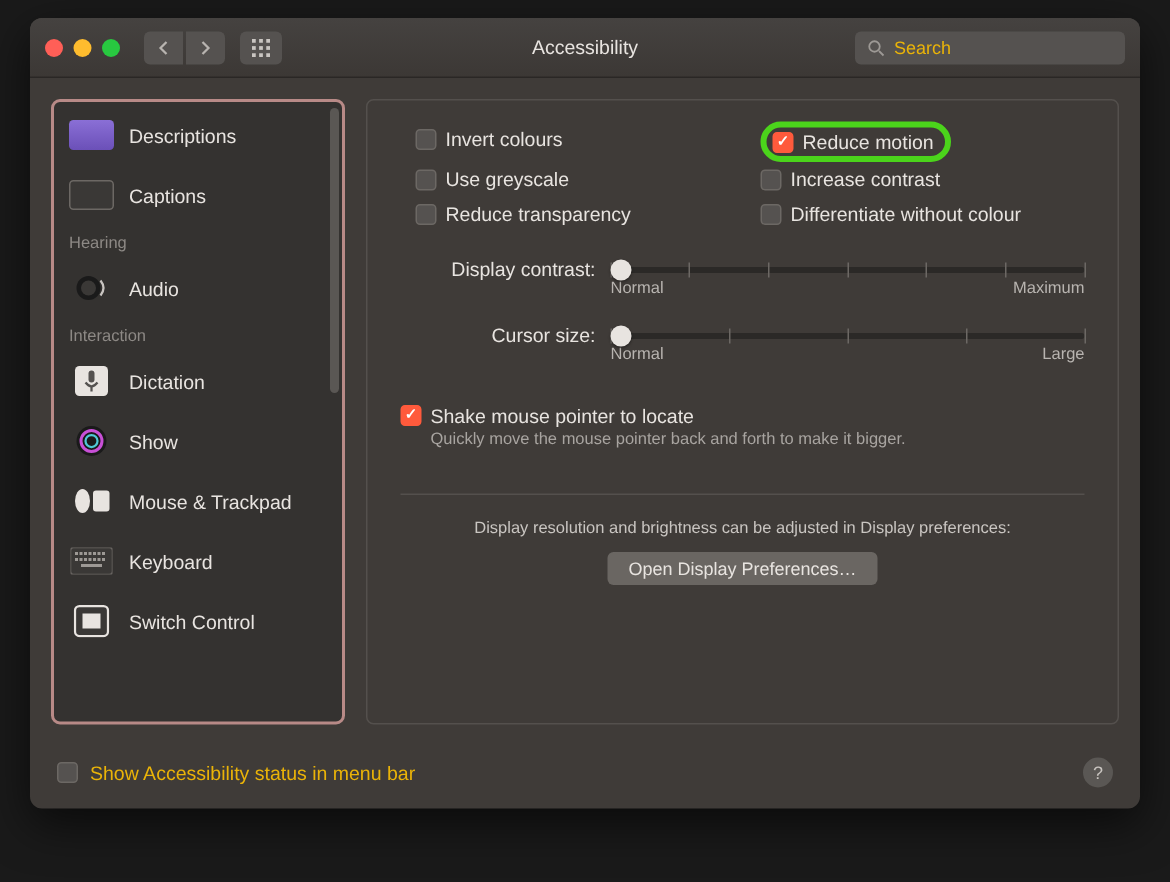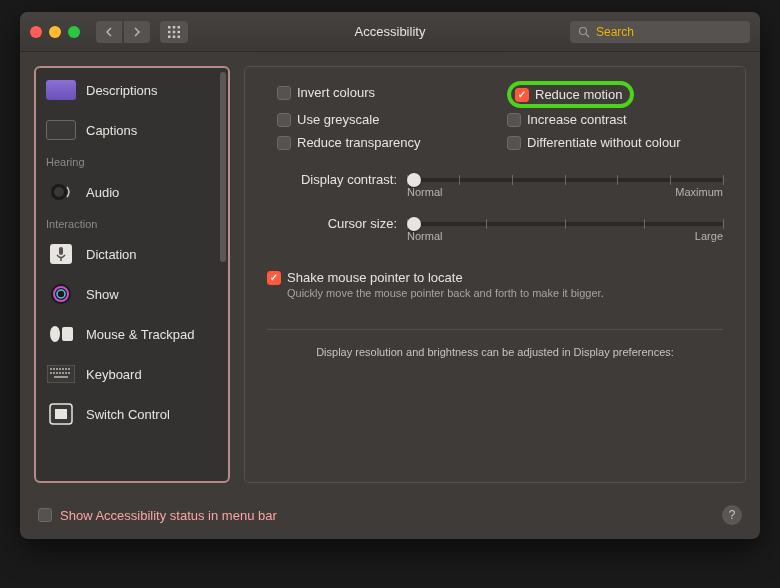--- a/index.html
+++ b/index.html
@@ -34,28 +34,28 @@
   .chk.checked::after { content:"✓"; color:white; font-size:10px; font-weight:bold; line-height:1; }
   .highlight-ring { border:4px solid #4bd41b; border-radius:16px; padding:2px 8px 2px 4px; display:inline-flex; align-items:flex-end; gap:6px; }
   .slider-section { margin-top:18px; }
   .slider-row { display:grid; grid-template-columns:130px 1fr; gap:10px; align-items:start; margin-bottom:14px; }
   .slider-label { text-align:right; font-size:13px; color:#e8e4e0; }
   .slider-track { position:relative; height:30px; }
   .track { position:absolute; top:6px; left:0; right:0; height:4px; background:#2b2927; border-radius:2px; }
   .tick { position:absolute; top:3px; width:1px; height:10px; background:#6c6864; }
   .knob { position:absolute; top:1px; left:0; width:14px; height:14px; background:#e8e4e0; border-radius:50%; box-shadow:0 1px 2px rgba(0,0,0,.4); }
   .slider-minmax { display:flex; justify-content:space-between; font-size:11px; color:#b8b4b0; margin-top:14px; }
-  .shake-row { display:flex; align-items:flex-end; gap:6px; margin-top:10px; }
+  .shake-row { display:flex; align-items:flex-start; gap:6px; margin-top:10px; }
   .shake-hint { color:#a8a4a0; font-size:11px; margin-left:20px; margin-top:2px; }
   .divider { height:1px; background:#54504d; margin:30px 0 16px; }
   .bottom-note { text-align:center; color:#c9c5c1; font-size:11px; }
   .pref-btn { display:block; margin:10px auto 0; background:#6a6662; color:#e8e4e0; font-size:12px; border:none; border-radius:4px; padding:4px 14px; cursor:pointer; }
   .footer { display:flex; align-items:center; padding:8px 18px 14px; gap:8px; }
   .help { width:20px; height:20px; border-radius:50%; background:#5a5754; color:#c9c5c1; display:flex; align-items:center; justify-content:center; font-size:12px; margin-left:auto; cursor:pointer; }
-  .footer-label { color:#fca5a5; font-size:13px; }
+  .footer-label { color:#eab308; font-size:13px; }
   
   .ico-box { width:30px; height:20px; border-radius:3px; }
 </style>
 </head>
 <body>
 
 <div class="window">
   <div class="titlebar">
     <div class="traffic">
       <span class="t-close"></span>
@@ -264,20 +264,21 @@
       </div>
 
       <div class="shake-row">
         <span class="chk checked"></span>
         <span>Shake mouse pointer to locate</span>
       </div>
       <div class="shake-hint">Quickly move the mouse pointer back and forth to make it bigger.</div>
 
       <div class="divider"></div>
       <div class="bottom-note">Display resolution and brightness can be adjusted in Display preferences:</div>
+      <button class="pref-btn">Open Display Preferences…</button>
     </div>
   </div>
 
   <div class="footer">
     <span class="chk"></span>
     <span class="footer-label">Show Accessibility status in menu bar</span>
     <div class="help">
       <span>?</span>
     </div>
   </div>

